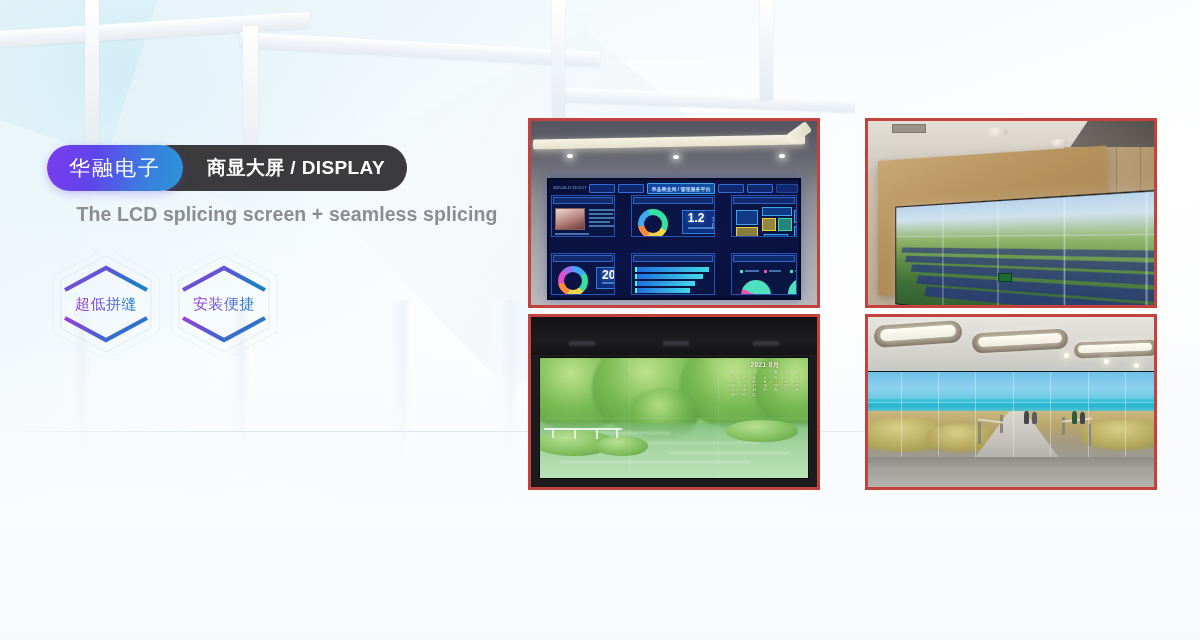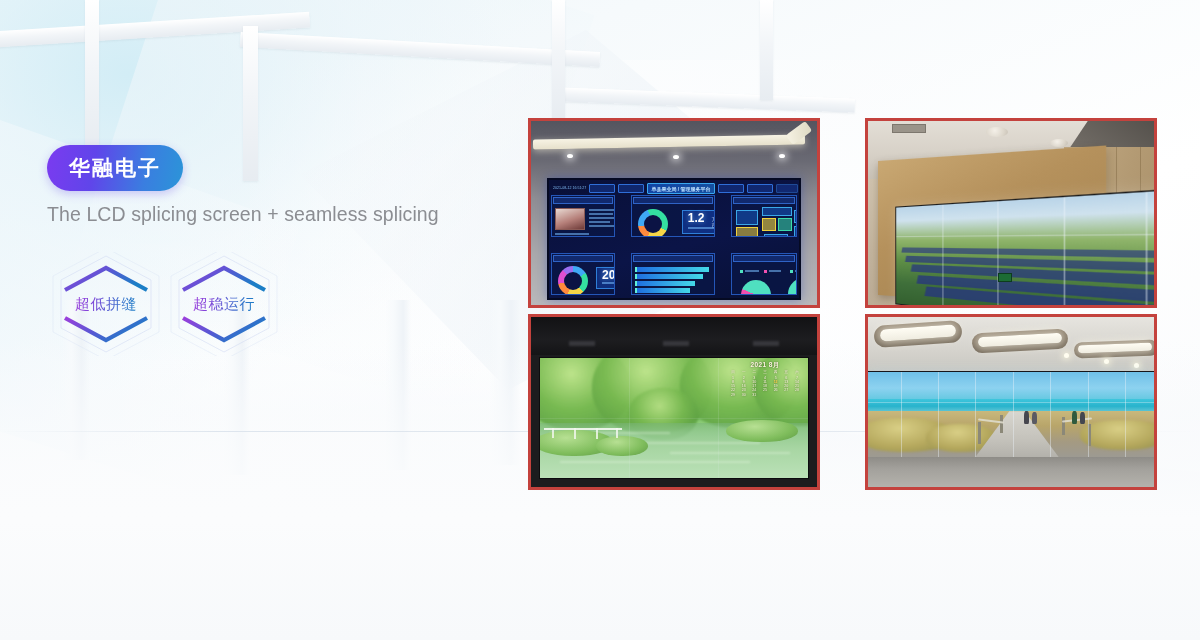--- a/index.html
+++ b/index.html
@@ -112,43 +112,44 @@
     letter-spacing: 0.4px;
     white-space: nowrap;
   }
   .badge-brand {
     position: absolute; left: 0; top: 0;
     height: 46px; padding: 0 22px;
     display: flex; align-items: center;
     background: linear-gradient(100deg, #7b3bf0 0%, #6045ea 35%, #3a7ee0 72%, #2b95d8 100%);
     border-radius: 23px;
     color: #ffffff;
-    font-size: 21px; font-weight: 700;
+    font-size: 21px; font-weight: 400;
     letter-spacing: 2px;
     box-shadow: 0 3px 10px rgba(96,66,230,0.28);
     white-space: nowrap;
   }
 
   
   .title-main {
     margin-top: 34px;
     font-size: 45px;
     font-weight: 700;
     color: #414245;
     letter-spacing: -0.5px;
     line-height: 1.08;
     white-space: nowrap;
   }
   .title-sub {
     margin-top: 12px;
     font-size: 19.5px;
-    font-weight: 400;
+    font-weight: 700;
     color: #8b8d92;
     letter-spacing: 0.1px;
     white-space: nowrap;
+    text-align: center;
   }
 
   
   .features {
     margin-top: 26px;
     display: flex;
     gap: 0px;
   }
   .feature {
     position: relative;
@@ -454,20 +455,21 @@
     <div class="col col-3"></div>
     <div class="col col-4"></div>
 
     <div class="bg-floor"></div>
     <div class="bg-floor-line"></div>
   </div>
 
   <div class="content">
 
     <div class="badge-row">
+      <div class="badge-dark">商显大屏 / DISPLAY</div>
       <div class="badge-brand">华融电子</div>
     </div>
 
     <div class="title-sub">The LCD splicing screen + seamless splicing</div>
 
     <div class="features">
 
       <div class="feature">
         <svg width="118" height="104" viewBox="0 0 118 104">
           <defs>
@@ -494,21 +496,21 @@
               <stop offset="0%" stop-color="#9b3fdc"></stop>
                 <stop offset="50%" stop-color="#5a57d4"></stop>
                 <stop offset="100%" stop-color="#1b7ec6"></stop>
             </linearGradient>
           </defs>
           <polygon points="14,28 59,4 104,28 104,76 59,100 14,76" fill="none" stroke="#cfd9f2" stroke-width="1" opacity="0.55"></polygon>
           <polygon points="6,24 59,-4 112,24 112,80 59,108 6,80" fill="none" stroke="#d9e3f6" stroke-width="1" opacity="0.4"></polygon>
           <polyline points="18,38 59,16 100,38" fill="none" stroke="url(#fg4)" stroke-width="4.2" stroke-linejoin="miter"></polyline>
           <polyline points="18,66 59,88 100,66" fill="none" stroke="url(#fg4)" stroke-width="4.2" stroke-linejoin="miter"></polyline>
         </svg>
-        <span class="feature-label">超稳运行</span>
+        <span class="feature-label">安装便捷</span>
       </div>
 
     </div>
   </div>
 
   <div class="photos">
 
     <div class="photo p1">
       <div class="photo-inner">
         <div class="room1">

